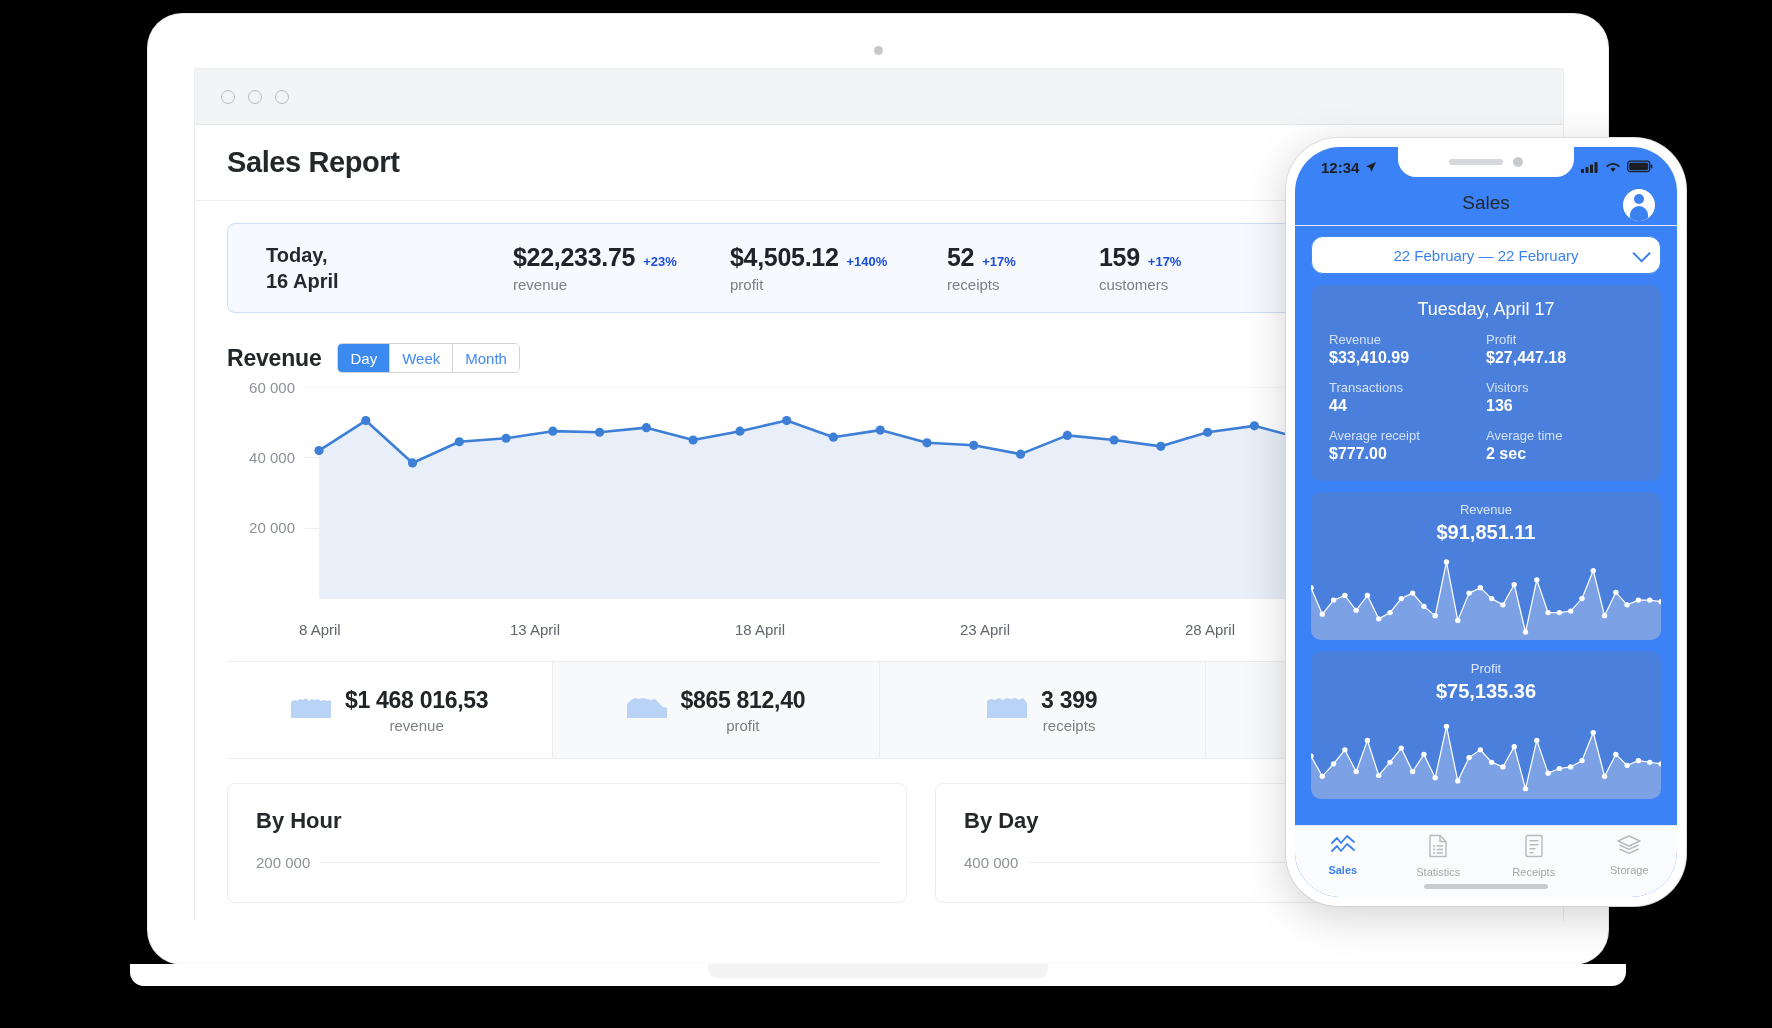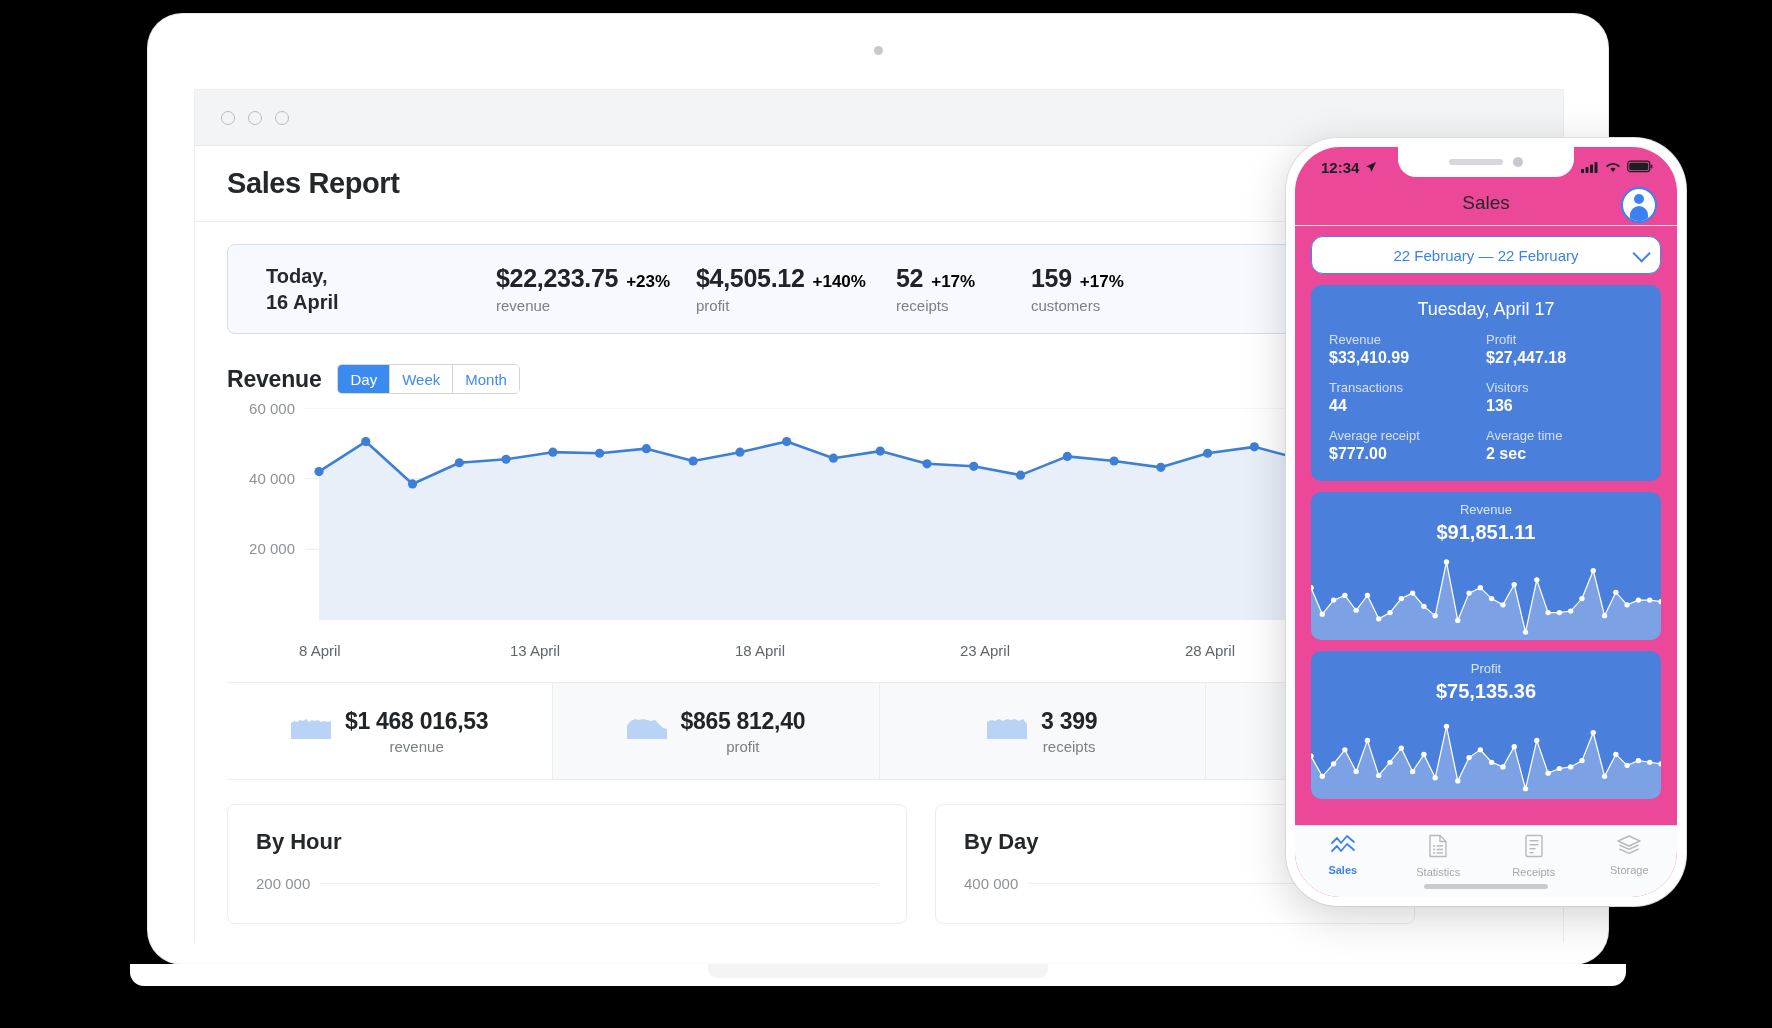--- a/index.html
+++ b/index.html
@@ -62,21 +62,21 @@
     height: 14px;
     background: #f4f4f4;
     border-bottom-left-radius: 9px;
     border-bottom-right-radius: 9px;
   }
 
   
   .browser {
     position: absolute;
     left: 46px;
-    top: 75px;
+    top: 54px;
     width: 1368px;
     height: 852px;
     background: #ffffff;
     overflow: hidden;
     border: 1px solid #eceef0;
     border-bottom: none;
   }
   .browser-bar {
     height: 56px;
     background: #f3f4f5;
@@ -127,21 +127,21 @@
   .summary-wrap { padding: 22px 32px 0 32px; }
   .summary {
     border: 1px solid #cfdff6;
     background: #f6f9fe;
     border-radius: 8px;
     height: 90px;
     display: flex;
     align-items: center;
     padding: 0 38px;
     box-sizing: border-box;
-    gap: 0;
+    gap: 17px;
   }
   .sum-date {
     font-size: 20px;
     font-weight: bold;
     color: #26292c;
     line-height: 1.3;
     width: 230px;
     flex: none;
   }
   .sum-metric { flex: none; }
@@ -150,23 +150,23 @@
   .sum-metric.m3 { width: 135px; }
   .sum-metric.m4 { width: 160px; }
   .sum-row { display: flex; align-items: baseline; gap: 8px; }
   .sum-val {
     font-size: 25px;
     font-weight: bold;
     color: #212427;
     letter-spacing: -0.3px;
   }
   .sum-delta {
-    font-size: 17px;
+    font-size: 13px;
     font-weight: bold;
-    color: #000000;
+    color: #1d4ed8;
   }
   .sum-label {
     font-size: 15px;
     color: #7b8086;
     margin-top: 4px;
   }
 
   
   .rev-block { padding: 30px 32px 0 32px; }
   .rev-head { display: flex; align-items: center; gap: 16px; }
@@ -295,21 +295,21 @@
     height: 768px;
     background: #ffffff;
     border-radius: 52px;
     box-shadow: 0 10px 44px rgba(0,0,0,0.18), 0 0 0 1px #ebebeb;
     padding: 9px;
     box-sizing: border-box;
   }
   .phone-screen {
     width: 100%;
     height: 100%;
-    background: #ec4899;
+    background: #3b82f6;
     border-radius: 45px;
     overflow: hidden;
     position: relative;
   }
   .notch {
     position: absolute;
     left: 50%;
     margin-left: -88px;
     top: 0;
     width: 176px;

